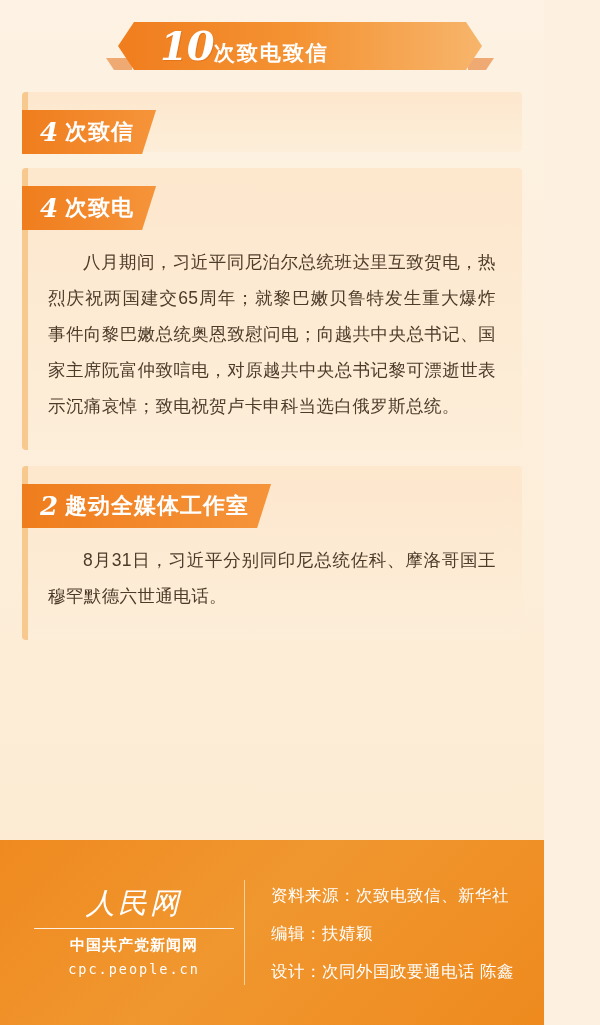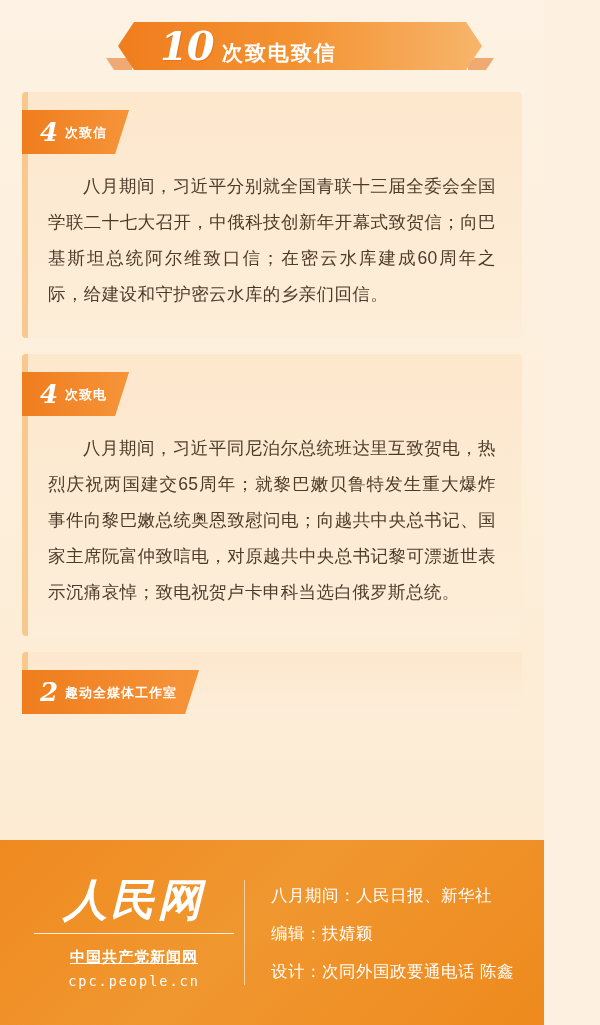--- a/index.html
+++ b/index.html
@@ -50,21 +50,20 @@
     color: #ffffff;
     line-height: 1;
     letter-spacing: -1px;
     text-shadow: 1px 1px 0 rgba(200,90,10,0.35);
   }
   .banner-text {
     font-size: 21px;
     font-weight: bold;
     color: #ffffff;
     letter-spacing: 2px;
-    margin-left: 8px;
     line-height: 1;
   }
   .banner-shadow-l, .banner-shadow-r {
     position: absolute;
     top: 58px;
     width: 26px;
     height: 12px;
     background: #e3701a;
     opacity: 0.55;
   }
@@ -107,21 +106,21 @@
   .tag-num {
     font-family: "DejaVu Serif", serif;
     font-style: italic;
     font-weight: bold;
     font-size: 26px;
     color: #ffffff;
     line-height: 1;
     margin-right: 7px;
   }
   .tag-label {
-    font-size: 13px;
+    font-size: 22px;
     font-weight: bold;
     color: #ffffff;
     letter-spacing: 1px;
     line-height: 1;
   }
   .card-body {
     margin-top: 42px;
     font-size: 17.5px;
     line-height: 36px;
     color: #4d3b2a;
@@ -144,34 +143,33 @@
     box-sizing: border-box;
   }
   .logo-block {
     width: 200px;
     text-align: center;
     color: #ffffff;
     flex: 0 0 auto;
   }
   .logo-main {
     font-family: "DejaVu Serif", serif;
-    font-weight: bold;
+    font-weight: normal;
     font-style: italic;
-    font-size: 44px;
+    font-size: 29px;
     letter-spacing: 3px;
     line-height: 1.1;
   }
   .logo-sub {
     font-size: 15px;
     font-weight: bold;
     letter-spacing: 1px;
     margin-top: 8px;
     border-top: 1px solid rgba(255,255,255,0.85);
-    padding-top: 14px;
-    text-decoration: underline;
+    padding-top: 7px;
   }
   .logo-url {
     font-family: "DejaVu Sans Mono", monospace;
     font-size: 13.5px;
     letter-spacing: 2px;
     margin-top: 6px;
   }
   .divider {
     width: 1px;
     align-self: stretch;
@@ -204,49 +202,49 @@
   </div>
 
   <div class="sections">
 
     <div class="card">
       <div class="card-accent"></div>
       <div class="tag">
         <span class="tag-num">4</span>
         <span class="tag-label">次致信</span>
       </div>
-      <div class="card-body">八月期间，习近平分别就全国青联十三届全委会全国学联二十七大召开，中俄科技创新年开幕式致贺信；向巴基斯坦总统阿尔维致口信；在密云水库建成60周年之际，给建设和守护密云水库的乡亲们回信。</div>
     </div>
 
     <div class="card">
       <div class="card-accent"></div>
       <div class="tag">
         <span class="tag-num">4</span>
         <span class="tag-label">次致电</span>
       </div>
       <div class="card-body">八月期间，习近平同尼泊尔总统班达里互致贺电，热烈庆祝两国建交65周年；就黎巴嫩贝鲁特发生重大爆炸事件向黎巴嫩总统奥恩致慰问电；向越共中央总书记、国家主席阮富仲致唁电，对原越共中央总书记黎可漂逝世表示沉痛哀悼；致电祝贺卢卡申科当选白俄罗斯总统。</div>
     </div>
 
     <div class="card">
       <div class="card-accent"></div>
       <div class="tag">
         <span class="tag-num">2</span>
         <span class="tag-label">趣动全媒体工作室</span>
       </div>
+      <div class="card-body">8月31日，习近平分别同印尼总统佐科、摩洛哥国王穆罕默德六世通电话。</div>
     </div>
 
   </div>
 
   <div class="footer">
     <div class="logo-block">
       <div class="logo-main">人民网</div>
       <div class="logo-sub">中国共产党新闻网</div>
       <div class="logo-url">cpc.people.cn</div>
     </div>
     <div class="divider"></div>
     <div class="credits">
-      <div class="credit-row">八月期间：人民日报、新华社</div>
+      <div class="credit-row">资料来源：次致电致信、新华社</div>
       <div class="credit-row">编辑：扶婧颖</div>
       <div class="credit-row">设计：次同外国政要通电话 陈鑫</div>
     </div>
   </div>
 
 </div>
 
 </body></html>

